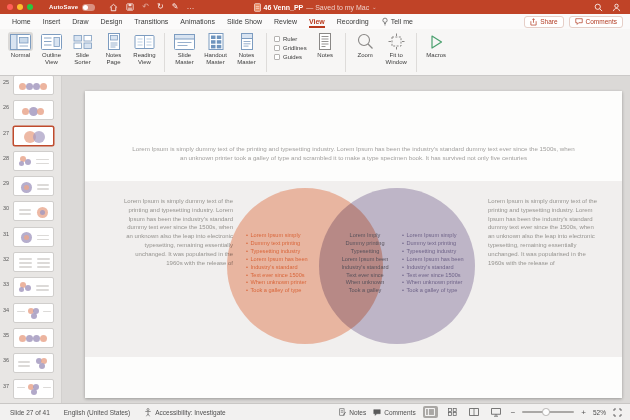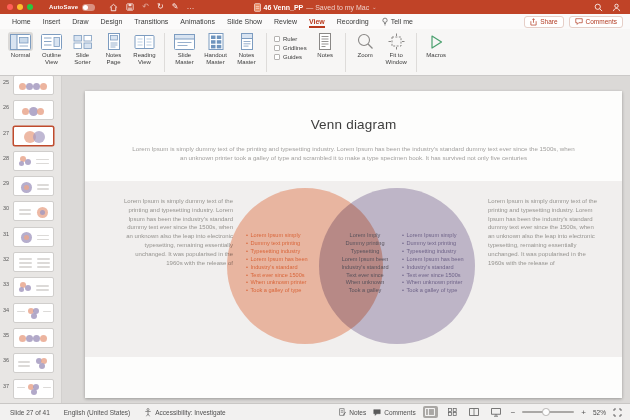--- a/index.html
+++ b/index.html
@@ -502,21 +502,20 @@
             <i style="left:14px;top:4px;width:6px;height:6px;background:#e9a78e;opacity:0.85"></i>
             <i style="left:19px;top:4px;width:6px;height:6px;background:#a49ac0;opacity:0.85"></i>
             <i style="left:16.5px;top:9px;width:6px;height:6px;background:#a49ac0;opacity:0.85"></i>
             <u style="left:29px;top:7px;width:8px"></u>
           </div>
         </div>
       </div>
   </div>
   <div class="canvas">
     <div class="slide">
-      <div class="s-title">Venn diagram</div>
       <div class="s-sub">Lorem Ipsum is simply dummy text of the printing and typesetting industry. Lorem Ipsum has been the industry's standard dummy text ever since the 1500s, when an unknown printer took a galley of type and scrambled it to make a type specimen book. It has survived not only five centuries</div>
       <div class="band"></div>
       <div class="para left">Lorem Ipsum is simply dummy text of the printing and typesetting industry. Lorem Ipsum has been the industry's standard dummy text ever since the 1500s, when an unknown also the leap into electronic typesetting, remaining essentially unchanged. It was popularised in the 1960s with the release of</div>
       <div class="para right">Lorem Ipsum is simply dummy text of the printing and typesetting industry. Lorem Ipsum has been the industry's standard dummy text ever since the 1500s, when an unknown also the leap into electronic typesetting, remaining essentially unchanged. It was popularised in the 1960s with the release of</div>
       <div class="circle left" id="circleL" style="background: rgba(240, 152, 116, 0.6);"></div>
       <div class="circle right" id="circleR" style="background: rgba(148, 131, 172, 0.5);"></div>
       <div class="vlist left" id="vlistL" style="color: rgb(217, 102, 58);">
           <div class="li">
             <span class="b">•</span>
             <span>Lorem Ipsum simply</span>

